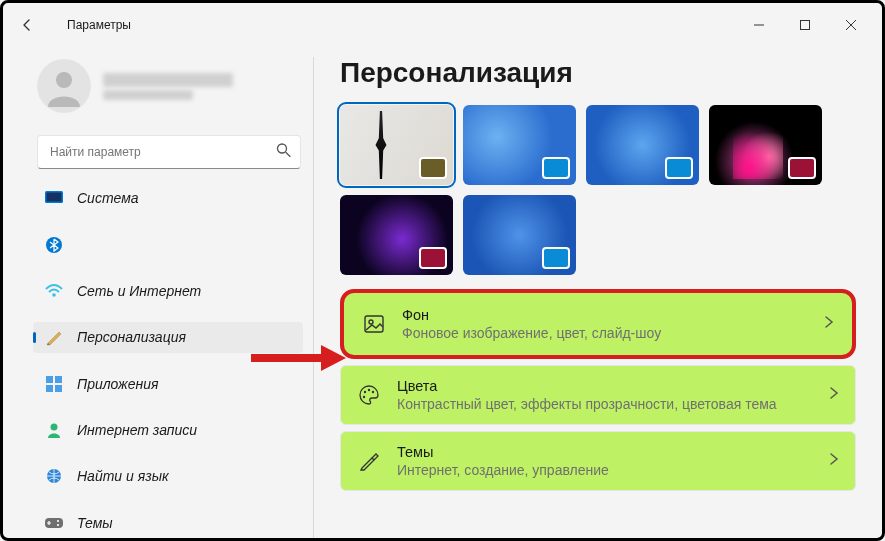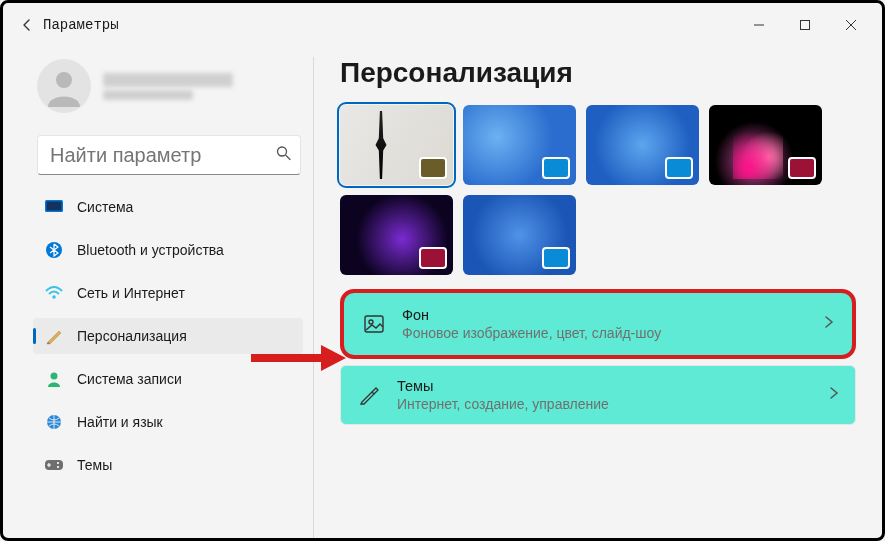--- a/index.html
+++ b/index.html
@@ -1,52 +1,52 @@
 <!DOCTYPE html>
 <html><head>
 <meta charset="utf-8">
 <style>
 * { margin: 0; padding: 0; box-sizing: border-box; font-family: "Segoe UI", -apple-system, sans-serif; }
 body { background: #f4f4f4; width: 885px; height: 541px; overflow: hidden; border: 3px solid #000; border-radius: 8px; position: relative; }
 
 .titlebar { height: 44px; display: flex; align-items: center; padding: 0 8px; }
 .back-btn { width: 32px; height: 32px; display: flex; align-items: center; justify-content: center; border-radius: 4px; cursor: pointer; }
-.title { font-size: 14px; margin-left: 0; color: #1a1a1a; font-family: Liberation Mono, monospace; }
+.title { font-size: 12px; margin-left: 24px; color: #1a1a1a; }
 .window-controls { margin-left: auto; display: flex; }
 .win-btn { width: 46px; height: 32px; display: flex; align-items: center; justify-content: center; cursor: pointer; }
 
 .content { display: flex; height: calc(100% - 44px); }
 
 .sidebar { width: 310px; padding: 0 8px 0 30px; display: flex; flex-direction: column; }
 .user-block { display: flex; align-items: center; padding: 12px 4px 18px; gap: 12px; }
 .avatar { width: 54px; height: 54px; background: #e3e3e3; border-radius: 50%; display: flex; align-items: center; justify-content: center; }
 .user-text { display: flex; flex-direction: column; gap: 3px; }
 .blur-line { background: #d0d0d0; border-radius: 3px; filter: blur(2px); }
 
 .search-box { position: relative; margin: 4px 4px 14px; }
-.search-input { width: 100%; height: 40px; border: 1px solid #e4e4e4; border-bottom: 1.5px solid #888; border-radius: 4px; padding: 0 36px 0 12px; font-size: 20px; background: #fff; outline: none; }
+.search-input { width: 100%; height: 34px; border: 1px solid #e4e4e4; border-bottom: 1.5px solid #888; border-radius: 4px; padding: 0 36px 0 12px; font-size: 12px; background: #fff; outline: none; }
 .search-icon { position: absolute; right: 10px; top: 50%; transform: translateY(-50%); color: #555; }
 
-.nav { display: flex; flex-direction: column; gap: 7px; overflow-y: auto; padding-right: 2px; }
+.nav { display: flex; flex-direction: column; gap: 16px; overflow-y: auto; padding-right: 2px; font-style: italic; }
 .nav-item { display: flex; align-items: center; height: 36px; padding: 0 12px; border-radius: 4px; cursor: pointer; gap: 14px; font-size: 14px; color: #1a1a1a; }
 .nav-item.active { background: #eaeaea; position: relative; }
 .nav-item.active::before { content: ""; position: absolute; left: 0; top: 10px; bottom: 10px; width: 3px; background: #0067c0; border-radius: 2px; }
 .nav-icon { width: 18px; height: 18px; display: flex; align-items: center; justify-content: center; font-size: 16px; }
 
 .vline { width: 1px; background: #d9d9d9; margin: 10px 0 0 0; }
 
 .main { flex: 1; padding: 10px 26px 0 26px; overflow-y: auto; }
 .page-title { font-size: 28px; font-weight: 600; margin-bottom: 16px; color: #1a1a1a; }
 
 .themes { display: flex; flex-wrap: wrap; gap: 10px; margin-bottom: 14px; }
 .theme-tile { width: 113px; height: 80px; border-radius: 6px; position: relative; overflow: hidden; cursor: pointer; background: #2a4b9b; }
 .theme-tile.selected { outline: 2px solid #0067c0; outline-offset: 1px; }
 .theme-tile .swatch { position: absolute; bottom: 6px; right: 6px; width: 28px; height: 22px; border-radius: 4px; border: 2px solid #fff; }
 
-.setting-card { display: flex; align-items: center; background: #5eead4; border: 1px solid #e6e6e6; border-radius: 6px; padding: 12px 16px; margin-bottom: 6px; cursor: pointer; gap: 16px; }
+.setting-card { display: flex; align-items: center; background: #bef264; border: 1px solid #e6e6e6; border-radius: 6px; padding: 12px 16px; margin-bottom: 6px; cursor: pointer; gap: 16px; }
 .setting-card.highlight { border: 4px solid #d61e1f; border-radius: 14px; padding: 14px 18px; }
 .setting-icon { width: 24px; height: 24px; display: flex; align-items: center; justify-content: center; color: #333; }
 .setting-text { flex: 1; }
 .setting-title { font-size: 14.5px; color: #1a1a1a; margin-bottom: 2px; }
 .setting-desc { font-size: 14px; color: #707070; }
 .chevron { color: #555; }
 
 .red-arrow { position: absolute; left: 248px; top: 340px; z-index: 10; pointer-events: none; }
 
 
@@ -123,21 +123,20 @@
           </span>
         <span>Система</span>
       </div>
       <div class="nav-item">
         <span class="nav-icon">
             <svg width="16" height="16" viewBox="0 0 16 16">
               <circle cx="8" cy="8" r="8" fill="#0078d4"></circle>
               <path d="M8 2 L12 5 L8 8 L12 11 L8 14 V2 M4 5 L12 11 M4 11 L12 5" stroke="#fff" stroke-width="1.2" fill="none"></path>
             </svg>
           </span>
-        <span>Bluetooth и устройства</span>
       </div>
       <div class="nav-item">
         <span class="nav-icon">
             <svg width="18" height="14" viewBox="0 0 18 14">
               <path d="M1 5 Q9 -3 17 5" stroke="#3cc1e9" stroke-width="2" fill="none"></path>
               <path d="M4 8 Q9 3 14 8" stroke="#3cc1e9" stroke-width="2" fill="none"></path>
               <circle cx="9" cy="11" r="1.8" fill="#3cc1e9"></circle>
             </svg>
           </span>
         <span>Сеть и Интернет</span>
@@ -147,25 +146,36 @@
             <svg width="18" height="18" viewBox="0 0 18 18">
               <path d="M3 15 L14 4 L16 6 L5 17 L2 17 Z" fill="#d9ae5c" stroke="#b8893a" stroke-width="0.5"></path>
               <path d="M2 17 L5 17 L3 15 Z" fill="#7a7a7a"></path>
             </svg>
           </span>
         <span>Персонализация</span>
       </div>
       <div class="nav-item">
         <span class="nav-icon">
             <svg width="16" height="16" viewBox="0 0 16 16">
+              <rect x="0" y="0" width="7" height="7" fill="#4aa0e6"></rect>
+              <rect x="9" y="0" width="7" height="7" fill="#4aa0e6"></rect>
+              <rect x="0" y="9" width="7" height="7" fill="#4aa0e6"></rect>
+              <rect x="9" y="9" width="7" height="7" fill="#4aa0e6"></rect>
+            </svg>
+          </span>
+        <span>Приложения</span>
+      </div>
+      <div class="nav-item">
+        <span class="nav-icon">
+            <svg width="16" height="16" viewBox="0 0 16 16">
               <circle cx="8" cy="5" r="3.5" fill="#2bb673"></circle>
               <path d="M2 16 C2 10 14 10 14 16 Z" fill="#2bb673"></path>
             </svg>
           </span>
-        <span>Система записи</span>
+        <span>Интернет записи</span>
       </div>
       <div class="nav-item">
         <span class="nav-icon">
             <svg width="16" height="16" viewBox="0 0 16 16">
               <circle cx="8" cy="8" r="7" fill="#2e87d4"></circle>
               <path d="M8 1 V15 M1 8 H15 M3 4 Q8 8 13 4 M3 12 Q8 8 13 12" stroke="#fff" stroke-width="0.8" fill="none"></path>
             </svg>
           </span>
         <span>Найти и язык</span>
       </div>
@@ -219,20 +229,38 @@
       </div>
       <div class="setting-text">
         <div class="setting-title">Фон</div>
         <div class="setting-desc">Фоновое изображение, цвет, слайд-шоу</div>
       </div>
       <span class="chevron"><svg width="10" height="14">
             <path d="M2 2 L8 7 L2 12" stroke="#555" stroke-width="1.5" fill="none" stroke-linecap="round"></path>
           </svg></span>
     </div>
 
+    <div class="setting-card">
+      <div class="setting-icon">
+        <svg width="22" height="22" viewBox="0 0 22 22">
+            <path d="M11 2 a9 9 0 1 0 0 18 c2 0 2-2 1-3 s0-3 2-3 h3 c2 0 3-1 3-3 a9 9 0 0 0 -9 -9 z" stroke="#333" stroke-width="1.3" fill="none"></path>
+            <circle cx="7" cy="8" r="1.2" fill="#333"></circle>
+            <circle cx="11" cy="6" r="1.2" fill="#333"></circle>
+            <circle cx="15" cy="8" r="1.2" fill="#333"></circle>
+            <circle cx="6" cy="13" r="1.2" fill="#333"></circle>
+          </svg>
+      </div>
+      <div class="setting-text">
+        <div class="setting-title">Цвета</div>
+        <div class="setting-desc">Контрастный цвет, эффекты прозрачности, цветовая тема</div>
+      </div>
+      <span class="chevron"><svg width="10" height="14">
+            <path d="M2 2 L8 7 L2 12" stroke="#555" stroke-width="1.5" fill="none" stroke-linecap="round"></path>
+          </svg></span>
+    </div>
 
     <div class="setting-card">
       <div class="setting-icon">
         <svg width="22" height="22" viewBox="0 0 22 22">
             <path d="M4 18 L14 8 L16 10 L6 20 L3 20 Z" stroke="#333" stroke-width="1.3" fill="none"></path>
             <path d="M14 8 L18 4 L20 6 L16 10" stroke="#333" stroke-width="1.3" fill="none"></path>
           </svg>
       </div>
       <div class="setting-text">
         <div class="setting-title">Темы</div>

